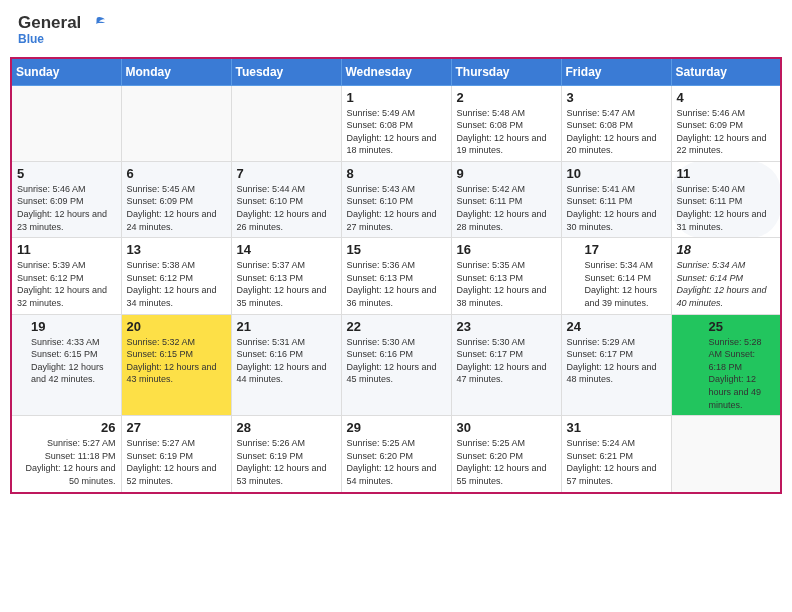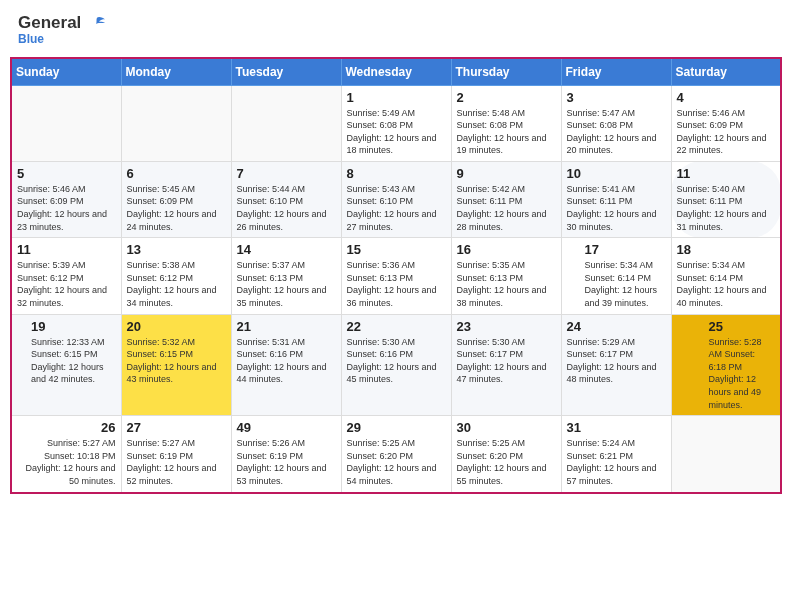--- a/index.html
+++ b/index.html
@@ -259,32 +259,32 @@
 Daylight: 12 hours
 and 38 minutes.</div>
         </td>
         <td style="background: rgb(255, 255, 255); padding-left: 23px;">
           <span class="day-number">17</span>
           <div class="day-info">Sunrise: 5:34 AM
 Sunset: 6:14 PM
 Daylight: 12 hours
 and 39 minutes.</div>
         </td>
-        <td style="background: rgb(255, 255, 255);">
+        <td style="background: rgb(255, 255, 255); font-style: italic;">
           <span class="day-number">18</span>
           <div class="day-info">Sunrise: 5:34 AM
 Sunset: 6:14 PM
 Daylight: 12 hours
 and 40 minutes.</div>
         </td>
       </tr>
       <tr>
         <td style="background: rgb(245, 247, 250); padding-left: 19px;">
           <span class="day-number">19</span>
-          <div class="day-info">Sunrise: 12:33 AM
+          <div class="day-info">Sunrise: 4:33 AM
 Sunset: 6:15 PM
 Daylight: 12 hours
 and 42 minutes.</div>
         </td>
         <td style="background: #fde047;">
           <span class="day-number">20</span>
           <div class="day-info">Sunrise: 5:32 AM
 Sunset: 6:15 PM
 Daylight: 12 hours
 and 43 minutes.</div>
@@ -310,45 +310,45 @@
 Daylight: 12 hours
 and 47 minutes.</div>
         </td>
         <td style="background: rgb(245, 247, 250);">
           <span class="day-number">24</span>
           <div class="day-info">Sunrise: 5:29 AM
 Sunset: 6:17 PM
 Daylight: 12 hours
 and 48 minutes.</div>
         </td>
-        <td style="background: #eab308; padding-left: 37px;">
+        <td style="background: #22c55e; padding-left: 37px;">
           <span class="day-number">25</span>
           <div class="day-info">Sunrise: 5:28 AM
 Sunset: 6:18 PM
 Daylight: 12 hours
 and 49 minutes.</div>
         </td>
       </tr>
       <tr>
         <td style="background: rgb(255, 255, 255); text-align: right;">
           <span class="day-number">26</span>
           <div class="day-info">Sunrise: 5:27 AM
-Sunset: 10:18 PM
+Sunset: 11:18 PM
 Daylight: 12 hours
 and 50 minutes.</div>
         </td>
         <td style="background: rgb(255, 255, 255);">
           <span class="day-number">27</span>
           <div class="day-info">Sunrise: 5:27 AM
 Sunset: 6:19 PM
 Daylight: 12 hours
 and 52 minutes.</div>
         </td>
         <td style="background: rgb(255, 255, 255);">
-          <span class="day-number">49</span>
+          <span class="day-number">28</span>
           <div class="day-info">Sunrise: 5:26 AM
 Sunset: 6:19 PM
 Daylight: 12 hours
 and 53 minutes.</div>
         </td>
         <td style="background: rgb(255, 255, 255);">
           <span class="day-number">29</span>
           <div class="day-info">Sunrise: 5:25 AM
 Sunset: 6:20 PM
 Daylight: 12 hours

